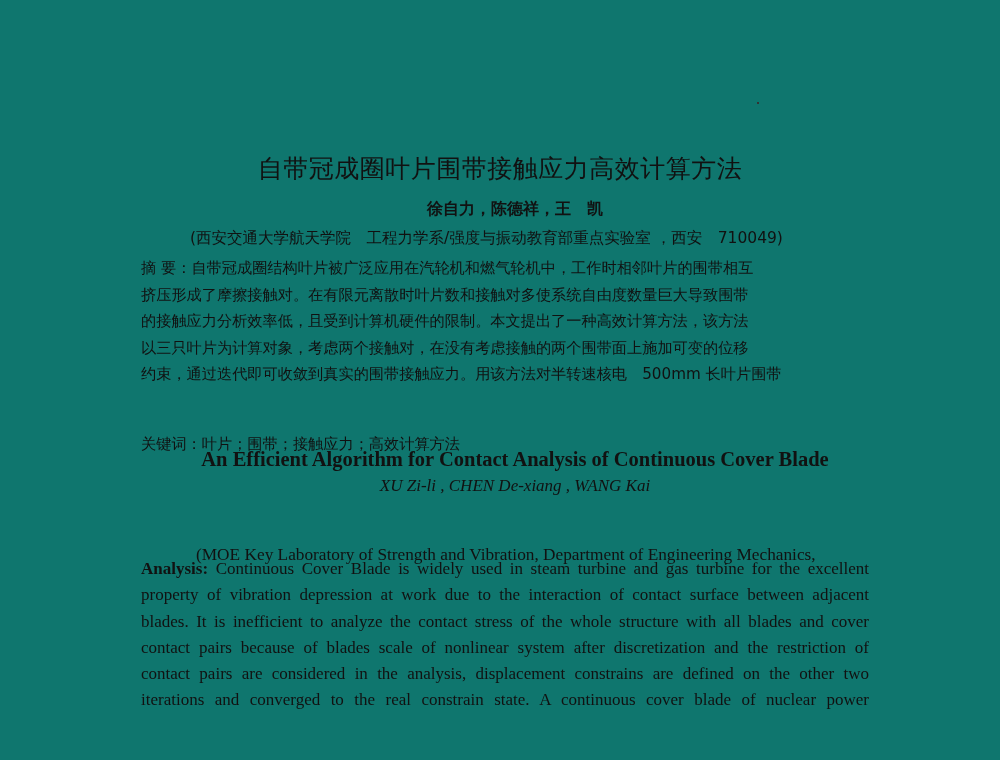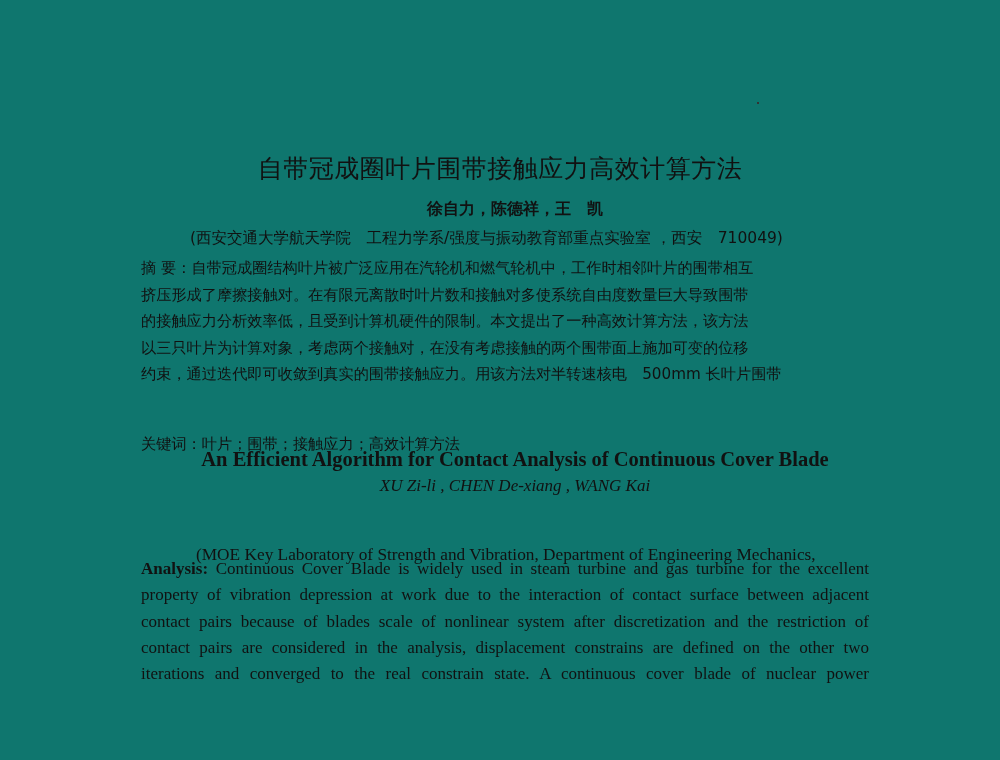--- a/index.html
+++ b/index.html
@@ -163,17 +163,18 @@
   <div class="en-title">An Efficient Algorithm for Contact Analysis of Continuous Cover Blade</div>
   <div class="en-authors">XU Zi-li , CHEN De-xiang , WANG Kai</div>
 
   <div class="en-affil">
     <span class="l1">(MOE Key Laboratory of Strength and Vibration, Department of Engineering Mechanics,</span>
   </div>
 
   <div class="en-abstract">
     <span class="line"><span class="label">Analysis:</span><span> Continuous Cover Blade is widely used in steam turbine and gas turbine for the excellent</span></span>
     <span class="line">property of vibration depression at work due to the interaction of contact surface between adjacent</span>
+    <span class="line">blades. It is inefficient to analyze the contact stress of the whole structure with all blades and cover</span>
     <span class="line">contact pairs because of blades scale of nonlinear system after discretization and the restriction of</span>
     <span class="line">contact pairs are considered in the analysis, displacement constrains are defined on the other two</span>
     <span class="line">iterations and converged to the real constrain state. A continuous cover blade of nuclear power</span>
   </div>
 </div>
 
 </body></html>

